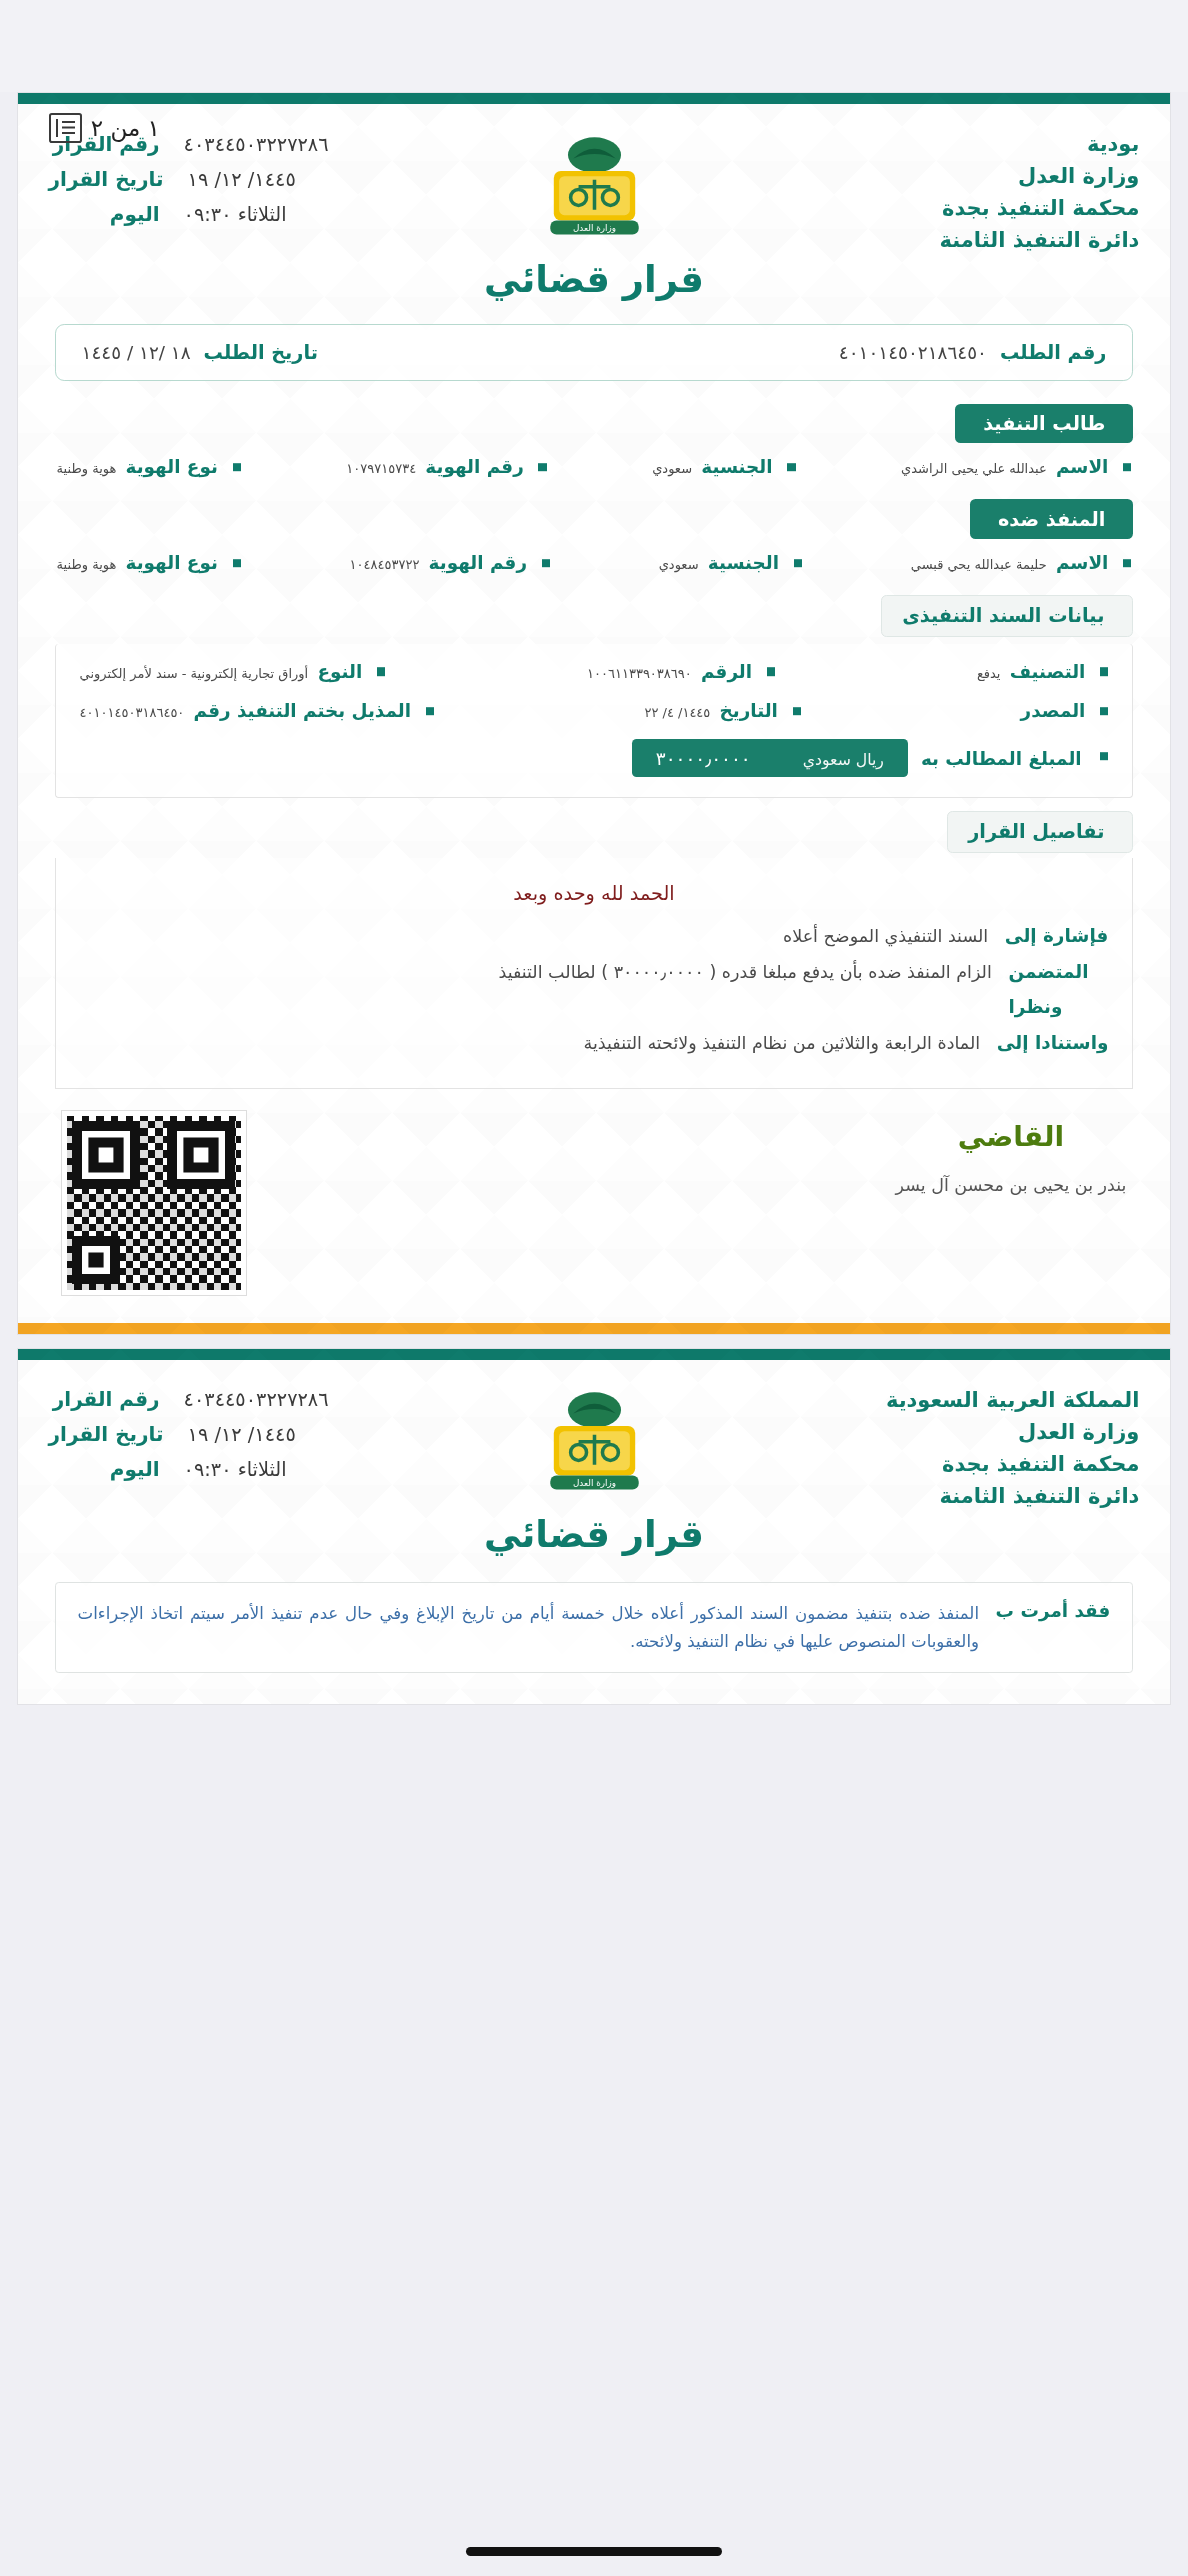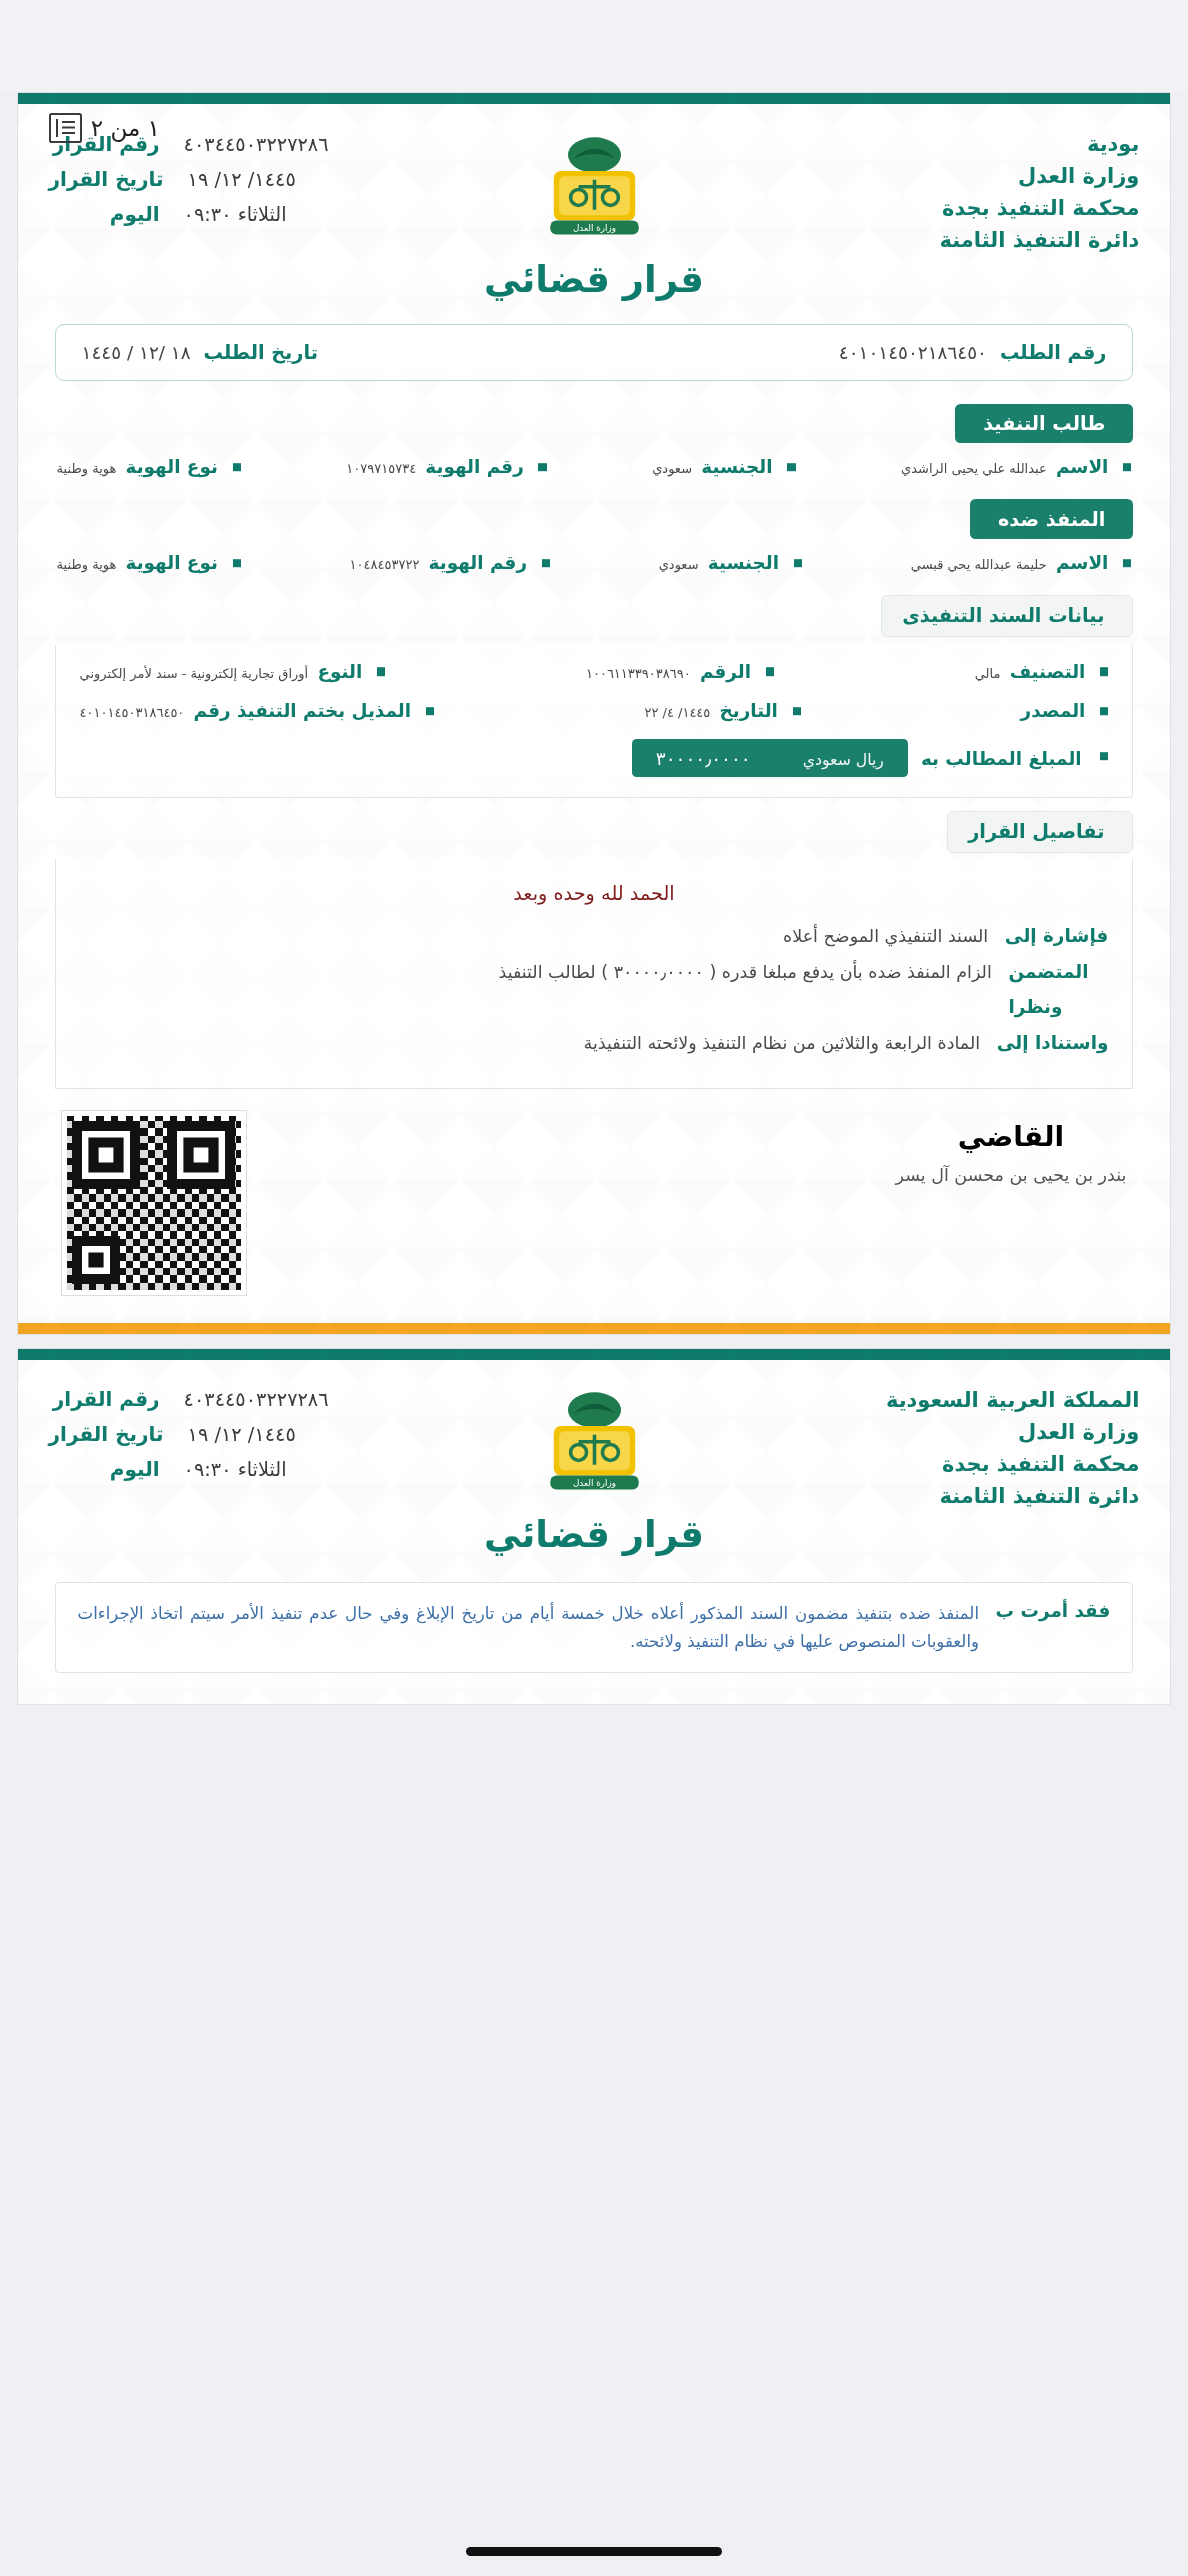--- a/index.html
+++ b/index.html
@@ -289,21 +289,21 @@
   .sign-area {
     position: relative;
     z-index: 2;
     display: flex;
     flex-direction: row;
     justify-content: space-between;
     align-items: flex-start;
     padding: 22px 44px 28px 44px;
   }
   .judge-block { text-align: center; padding-top: 9.2px; }
-  .judge-title { color: #000000; font-size: 28px; font-weight: bold; margin-bottom: 12px; }
+  .judge-title { color: #4d7c0f; font-size: 28px; font-weight: bold; margin-bottom: 22px; }
   .judge-name { color: #555; font-size: 17.5px; }
   .qr {
     width: 184px; height: 184px;
     background-color: #fff;
     background-image:
       repeating-linear-gradient(90deg, #111 0 7.4px, #fff 7.4px 14.7px),
       repeating-linear-gradient(0deg, #111 0 7.4px, #fff 7.4px 14.7px);
     background-blend-mode: difference;
     border: 5.5px solid #fff;
     outline: 0.9px solid #ddd;
@@ -468,21 +468,21 @@
   </div>
 
   <div class="pill-wrap">
     <span class="pill pill-ghost">بيانات السند التنفيذى</span>
   </div>
   <div class="card">
     <div class="card-grid">
       <div class="field">
         <span class="bullet"></span>
         <span class="f-label">التصنيف</span>
-        <span class="f-value">مالي</span>
+        <span class="f-value">يدفع</span>
       </div>
       <div class="field">
         <span class="bullet"></span>
         <span class="f-label">الرقم</span>
         <span class="f-value">١٠٠٦١١٣٣٩٠٣٨٦٩٠</span>
       </div>
       <div class="field">
         <span class="bullet"></span>
         <span class="f-label">النوع</span>
         <span class="f-value">أوراق تجارية إلكترونية - سند لأمر إلكتروني</span>

